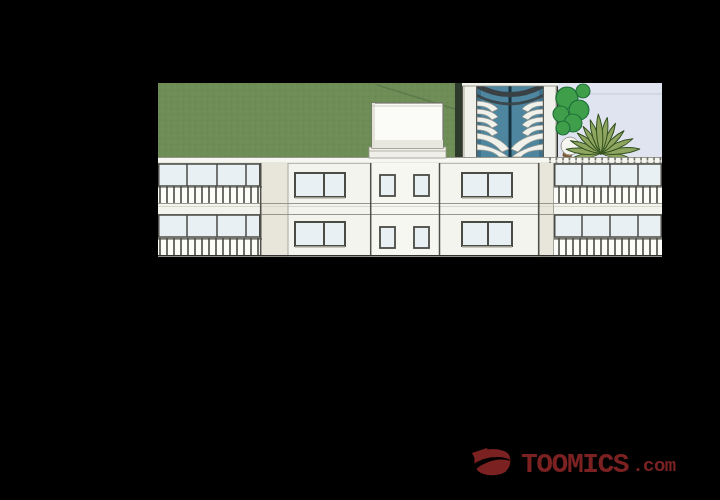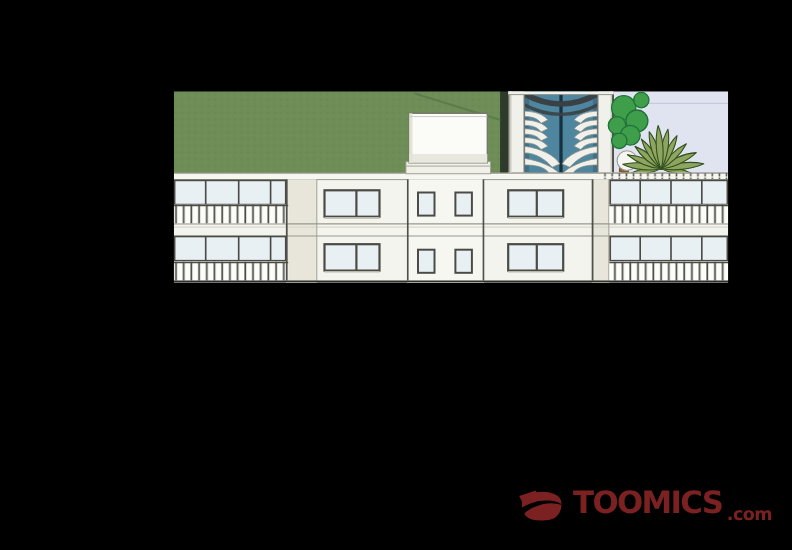--- a/index.html
+++ b/index.html
@@ -33,28 +33,29 @@
   .f-roofbox{fill:var(--color-roof-box)}
   .f-tree{fill:var(--color-tree)}
   .s-treedark{stroke:var(--color-tree-dark)}
   .f-palm{fill:var(--color-palm)}
   .s-palmdark{stroke:var(--color-palm-dark)}
   .f-trunk{fill:var(--color-trunk)}
   .f-blob{fill:var(--color-blob)}
 
   .watermark{
     position:absolute;left:470px;top:443px;height:36px;
-    display:flex;align-items:flex-start;gap:7px;
+    display:flex;align-items:flex-end;gap:7px;
     color:var(--color-logo,#7c2122);
+    font-family:Liberation Mono, monospace;
   }
   .watermark .brand{
     font-size:28px;font-weight:bold;letter-spacing:-1.5px;line-height:1;
   }
   .watermark .suffix{
-    font-size:16px;font-weight:bold;letter-spacing:-0.5px;line-height:1;
+    font-size:19px;font-weight:bold;letter-spacing:-0.5px;line-height:1;
     align-self:flex-end;padding-bottom:3px;margin-left:-3px;
   }
 </style>
 </head>
 <body>
 
 <div class="comic-panel">
   <svg viewBox="0 0 504 174" xmlns="http://www.w3.org/2000/svg">
     <defs>
       <pattern id="dots" width="6" height="6" patternUnits="userSpaceOnUse">

